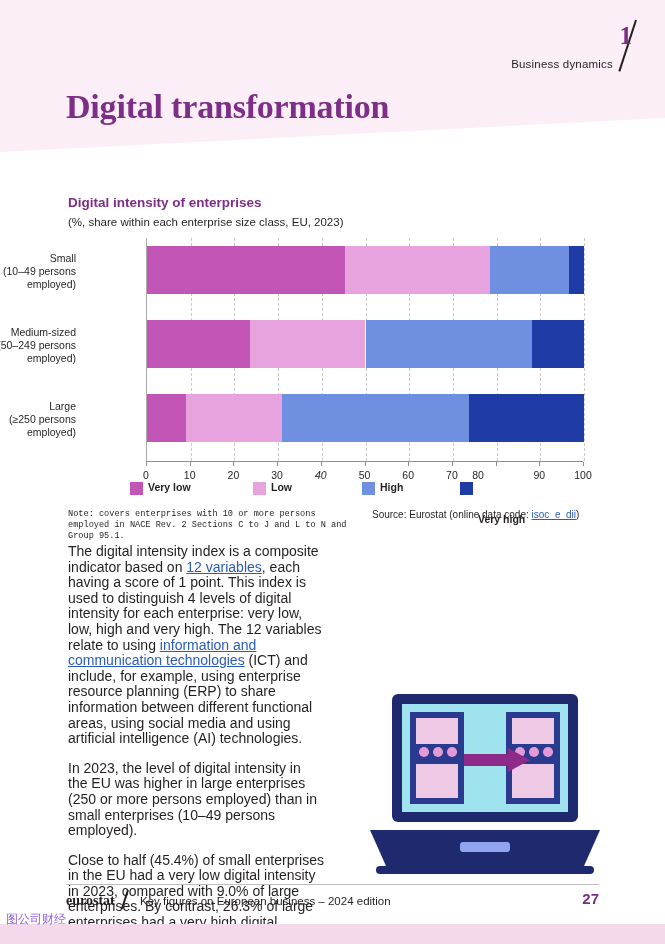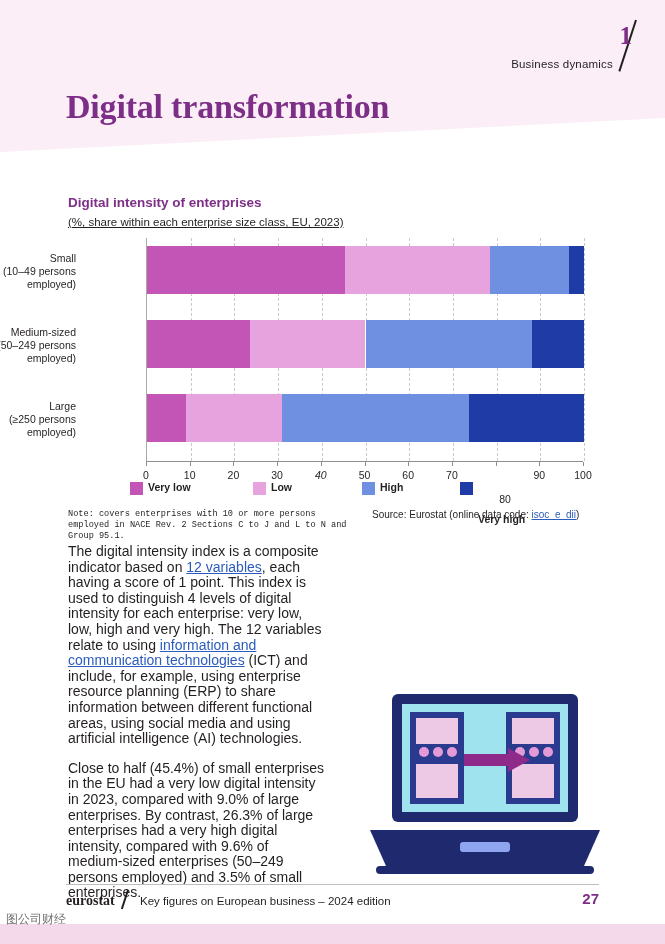--- a/index.html
+++ b/index.html
@@ -36,21 +36,21 @@
     font-weight:700;font-size:34px;color:#7d2e86;
     letter-spacing:-.2px;
   }
   
   .fig-title{
     position:absolute;left:68px;top:195px;
     font-size:13.5px;font-weight:700;color:#7d2e86;
   }
   .fig-sub{
     position:absolute;left:68px;top:216px;
-    font-size:11.5px;color:#231f20;text-decoration:underline;
+    font-size:11.5px;color:#231f20;
   }
   .chart-area{
     position:absolute;left:68px;top:238px;width:530px;height:230px;
   }
   .plot{
     position:absolute;left:78px;top:0;width:437px;height:223px;
     border-left:1px solid #aaa;
   }
   .grid-line{
     position:absolute;top:0;width:1px;height:223px;
@@ -113,21 +113,21 @@
   .footer-text{
     position:absolute;left:140px;top:895px;font-size:11.5px;color:#231f20;
   }
   .page-no{
     position:absolute;right:66px;top:890px;font-size:15px;font-weight:700;color:#7d2e86;
   }
   .bottom-band{
     position:absolute;left:0;top:924px;width:665px;height:20px;background:#f3d9ea;
   }
   .watermark{
-    position:absolute;left:6px;top:911px;font-size:12px;color:#404040;opacity:.75;
+    position:absolute;left:6px;top:911px;font-size:12px;color:#6d28d9;opacity:.75;
   }
 </style>
 </head>
 <body>
 
 <div class="header-band"></div>
 <div class="chapter-rule"></div>
 <div class="chapter-num">1</div>
 <div class="chapter-label">Business dynamics</div>
 <div class="page-title">Digital transformation</div>
@@ -178,21 +178,21 @@
       <div class="tick-label" style="left: 209.1px;">30</div>
       <div class="tick" style="left: 252.8px;"></div>
       <div class="tick-label" style="left: 252.8px; font-style: italic;">40</div>
       <div class="tick" style="left: 296.5px;"></div>
       <div class="tick-label" style="left: 296.5px;">50</div>
       <div class="tick" style="left: 340.2px;"></div>
       <div class="tick-label" style="left: 340.2px;">60</div>
       <div class="tick" style="left: 383.9px;"></div>
       <div class="tick-label" style="left: 383.9px;">70</div>
       <div class="tick" style="left: 427.6px;"></div>
-      <div class="tick-label" style="left: 437px; margin-top: 24px;">80</div>
+      <div class="tick-label" style="left: 410px;">80</div>
       <div class="tick" style="left: 471.3px;"></div>
       <div class="tick-label" style="left: 471.3px;">90</div>
       <div class="tick" style="left: 515px;"></div>
       <div class="tick-label" style="left: 515px;">100</div>
     </div>
   <div id="rowlabels">
       <div class="row-label" style="top: 14px;">
         <div>Small</div>
         <div>(10–49 persons</div>
         <div>employed)</div>
@@ -221,20 +221,21 @@
     <div class="lg-item" style="left: 348px; margin-top: 32px;">Very high</div>
   </div>
 
 <div class="note">Note: covers enterprises with 10 or more persons employed in NACE Rev. 2 Sections C to J and L to N and Group 95.1.</div>
 <div class="source">
   <span>Source: Eurostat (online data code: </span><a href="#">isoc_e_dii</a><span>)</span>
 </div>
 
 <div class="col-text">
   <p><span>The digital intensity index is a composite indicator based on </span><a class="lnk" href="#">12 variables</a><span>, each having a score of 1 point. This index is used to distinguish 4 levels of digital intensity for each enterprise: very low, low, high and very high. The 12 variables relate to using </span><a class="lnk" href="#">information and communication technologies</a><span> (ICT) and include, for example, using enterprise resource planning (ERP) to share information between different functional areas, using social media and using artificial intelligence (AI) technologies.</span></p>
+  <p>In 2023, the level of digital intensity in the EU was higher in large enterprises (250 or more persons employed) than in small enterprises (10–49 persons employed).</p>
   <p>Close to half (45.4%) of small enterprises in the EU had a very low digital intensity in 2023, compared with 9.0% of large enterprises. By contrast, 26.3% of large enterprises had a very high digital intensity, compared with 9.6% of medium-sized enterprises (50–249 persons employed) and 3.5% of small enterprises.</p>
 </div>
 
 <div class="illo">
   <svg width="250" height="190" viewBox="0 0 250 190" xmlns="http://www.w3.org/2000/svg">
 
     <rect x="32" y="4" width="186" height="128" rx="6" fill="#1f2a6e"></rect>
     <rect x="42" y="14" width="166" height="108" fill="#9fe3ee"></rect>
 
     <rect x="50" y="22" width="54" height="92" fill="#2a3a8f"></rect>

